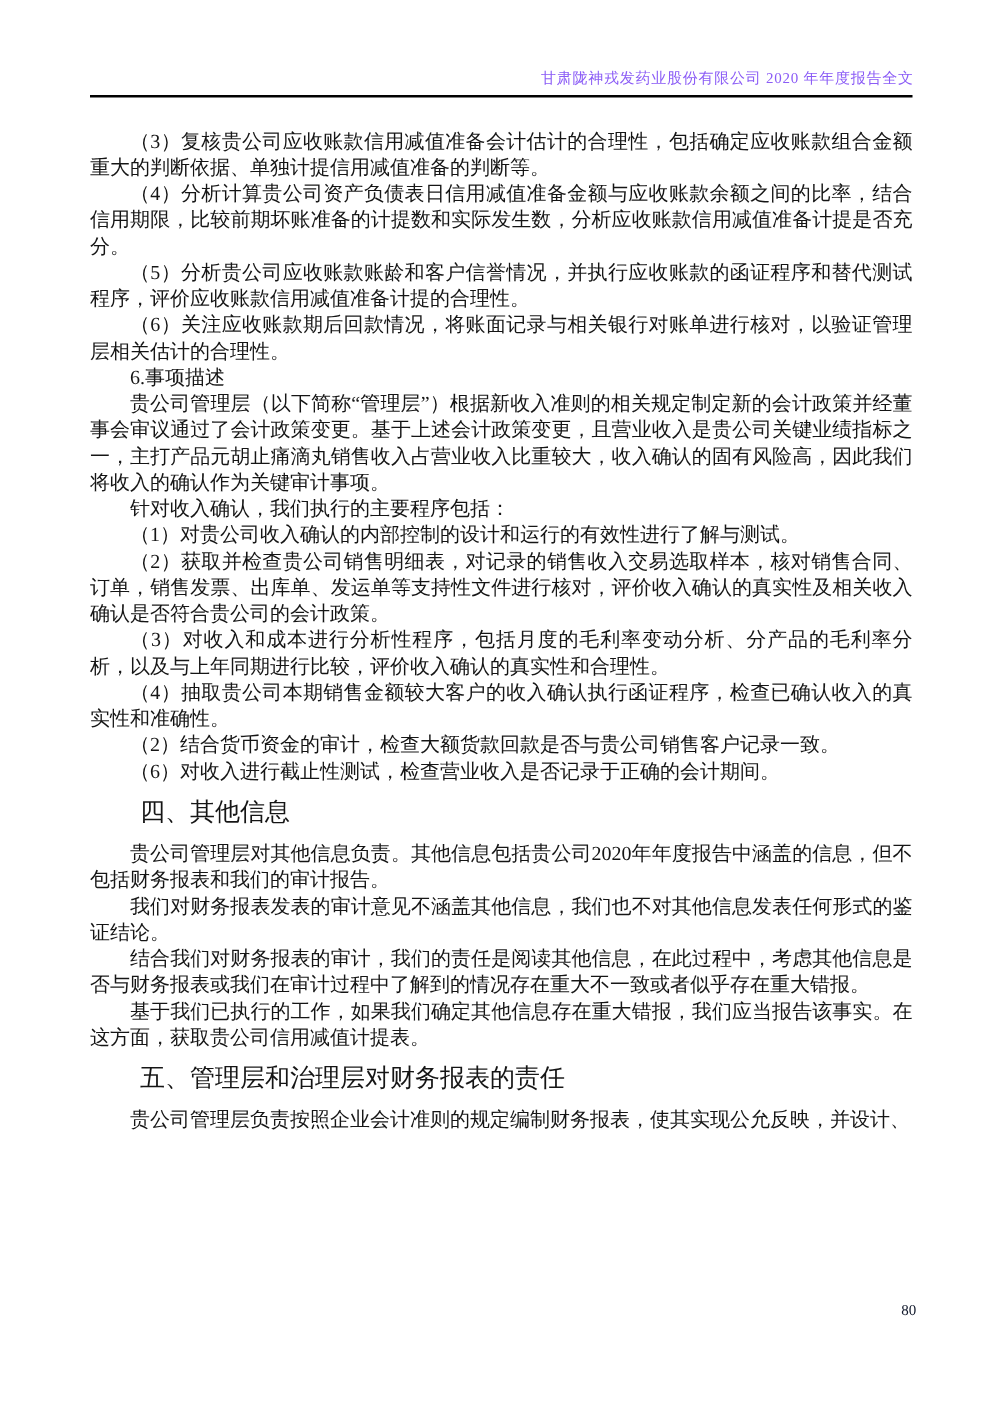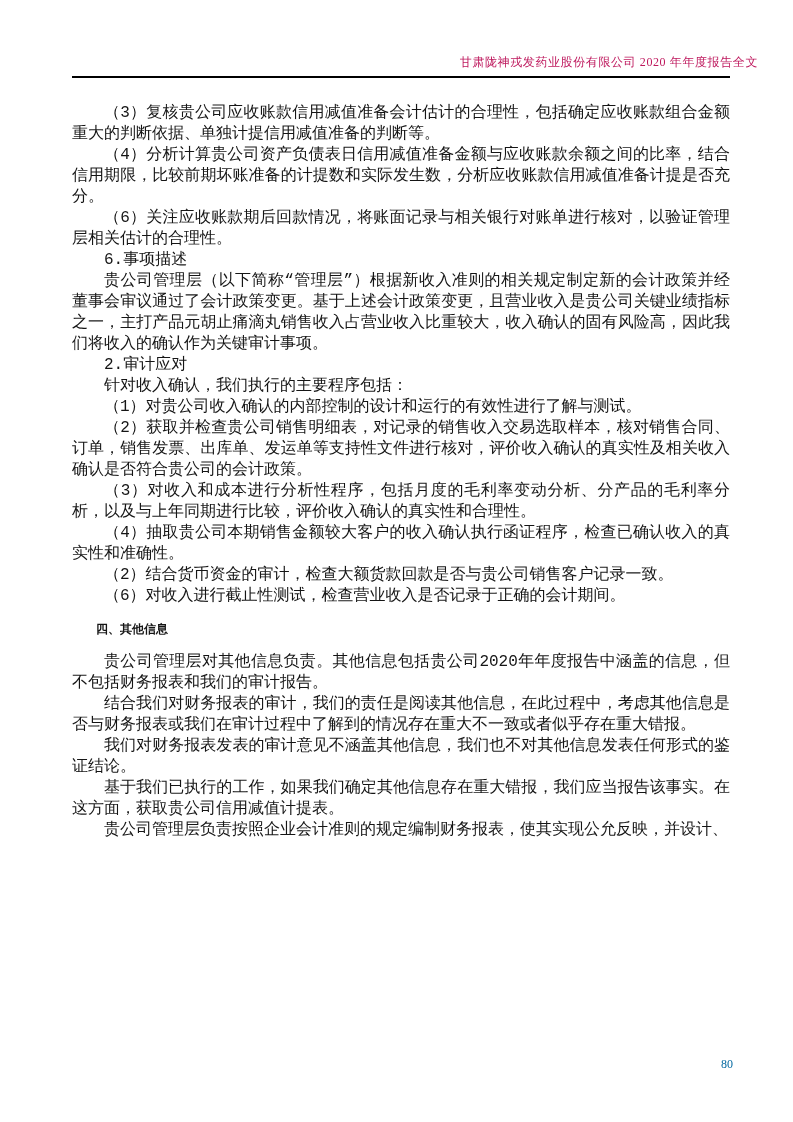--- a/index.html
+++ b/index.html
@@ -14,87 +14,86 @@
     font-family: "Liberation Serif", "DejaVu Serif", serif;
     color: #151515;
     overflow: hidden;
   }
   .page {
     position: absolute;
     inset: 0;
     background: #ffffff;
   }
   .header-row {
-    padding: 54px 35px 5px 72px;
+    padding: 54px 62px 5px 72px;
     text-align: right;
     font-size: 12px;
     letter-spacing: 0.6px;
-    color: #be185d;
+    color: #8b5cf6;
     border-radius: 19px;
   }
   .header-rule {
     margin: 0 63px 0 72px;
     border-bottom: 2px solid #000000;
     height: 0;
   }
   main.doc-body {
     margin: 25px 63px 0 72px;
     font-size: 16px;
     line-height: 21px;
     text-align: justify;
     text-justify: inter-ideograph;
   }
   p.para {
     margin: 0;
     padding: 0;
     text-indent: 2em;
-    font-family: Liberation Mono, monospace;
   }
   p.heading {
     margin: 12px 0 12px 0;
     padding: 0;
     text-indent: 2em;
-    font-weight: bold;
-    font-size: 12px;
+    font-weight: normal;
+    font-size: 20px;
   }
   .page-number {
     position: absolute;
     top: 1041px;
     right: 60px;
     font-size: 12px;
-    color: #0369a1;
-    margin-top: 16px;
+    color: #0f172a;
   }
 </style>
 </head>
 <body>
 
 <div class="page">
 
   <div class="header-row">甘肃陇神戎发药业股份有限公司 2020 年年度报告全文</div>
 
   <div class="header-rule"></div>
 
   <main class="doc-body">
       <p class="para">（3）复核贵公司应收账款信用减值准备会计估计的合理性，包括确定应收账款组合金额重大的判断依据、单独计提信用减值准备的判断等。</p>
       <p class="para">（4）分析计算贵公司资产负债表日信用减值准备金额与应收账款余额之间的比率，结合信用期限，比较前期坏账准备的计提数和实际发生数，分析应收账款信用减值准备计提是否充分。</p>
+      <p class="para">（5）分析贵公司应收账款账龄和客户信誉情况，并执行应收账款的函证程序和替代测试程序，评价应收账款信用减值准备计提的合理性。</p>
       <p class="para">（6）关注应收账款期后回款情况，将账面记录与相关银行对账单进行核对，以验证管理层相关估计的合理性。</p>
       <p class="para">6.事项描述</p>
       <p class="para">贵公司管理层（以下简称“管理层”）根据新收入准则的相关规定制定新的会计政策并经董事会审议通过了会计政策变更。基于上述会计政策变更，且营业收入是贵公司关键业绩指标之一，主打产品元胡止痛滴丸销售收入占营业收入比重较大，收入确认的固有风险高，因此我们将收入的确认作为关键审计事项。</p>
-      <p class="para">2.审计应对</p>
       <p class="para">针对收入确认，我们执行的主要程序包括：</p>
       <p class="para">（1）对贵公司收入确认的内部控制的设计和运行的有效性进行了解与测试。</p>
       <p class="para">（2）获取并检查贵公司销售明细表，对记录的销售收入交易选取样本，核对销售合同、订单，销售发票、出库单、发运单等支持性文件进行核对，评价收入确认的真实性及相关收入确认是否符合贵公司的会计政策。</p>
       <p class="para">（3）对收入和成本进行分析性程序，包括月度的毛利率变动分析、分产品的毛利率分析，以及与上年同期进行比较，评价收入确认的真实性和合理性。</p>
       <p class="para">（4）抽取贵公司本期销售金额较大客户的收入确认执行函证程序，检查已确认收入的真实性和准确性。</p>
       <p class="para">（2）结合货币资金的审计，检查大额货款回款是否与贵公司销售客户记录一致。</p>
       <p class="para">（6）对收入进行截止性测试，检查营业收入是否记录于正确的会计期间。</p>
       <p class="heading">四、其他信息</p>
       <p class="para">贵公司管理层对其他信息负责。其他信息包括贵公司2020年年度报告中涵盖的信息，但不包括财务报表和我们的审计报告。</p>
+      <p class="para">我们对财务报表发表的审计意见不涵盖其他信息，我们也不对其他信息发表任何形式的鉴证结论。</p>
       <p class="para">结合我们对财务报表的审计，我们的责任是阅读其他信息，在此过程中，考虑其他信息是否与财务报表或我们在审计过程中了解到的情况存在重大不一致或者似乎存在重大错报。</p>
-      <p class="para">我们对财务报表发表的审计意见不涵盖其他信息，我们也不对其他信息发表任何形式的鉴证结论。</p>
       <p class="para">基于我们已执行的工作，如果我们确定其他信息存在重大错报，我们应当报告该事实。在这方面，获取贵公司信用减值计提表。</p>
+      <p class="heading">五、管理层和治理层对财务报表的责任</p>
       <p class="para">贵公司管理层负责按照企业会计准则的规定编制财务报表，使其实现公允反映，并设计、</p>
     </main>
 
   <div class="page-number">80</div>
 
 </div>
 
 </body></html>

